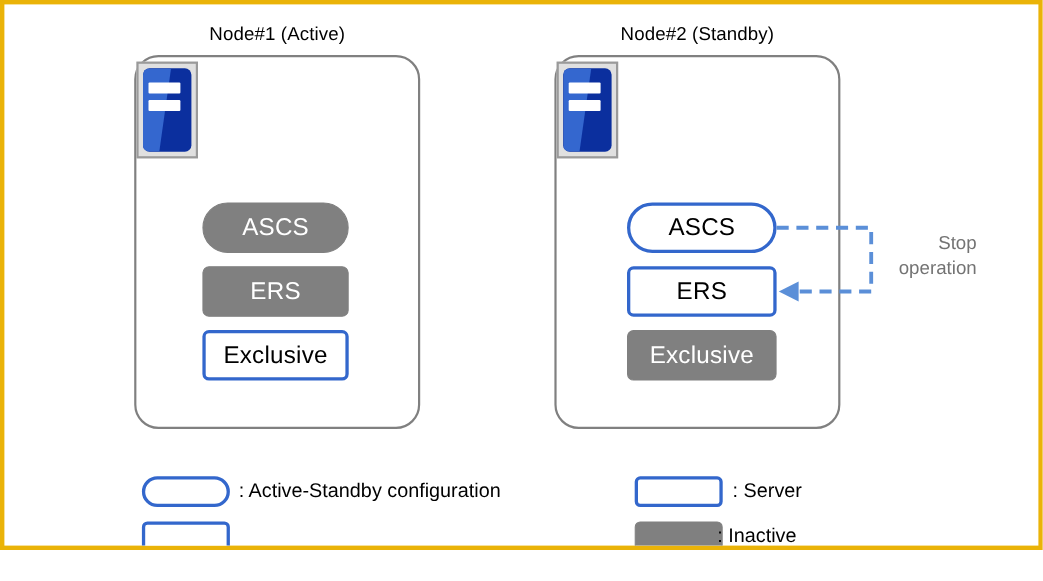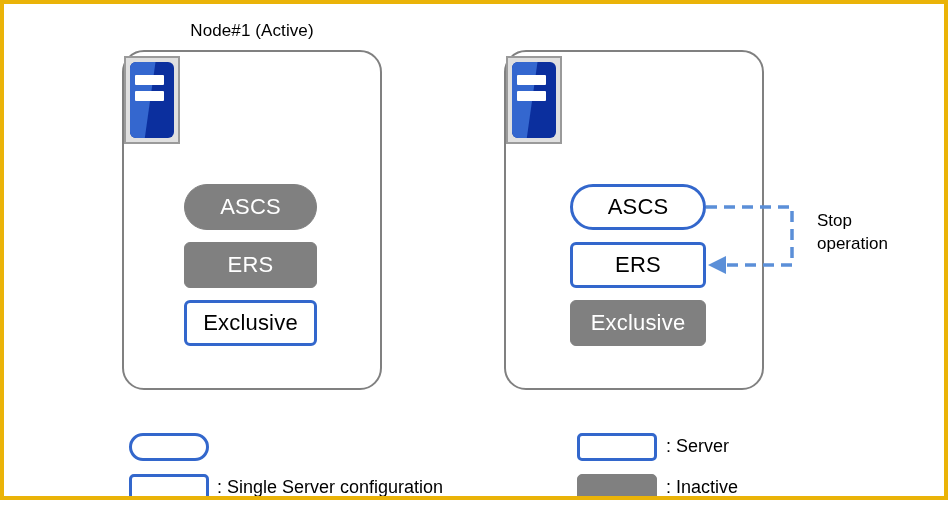--- a/index.html
+++ b/index.html
@@ -100,22 +100,23 @@
     background: #ffffff;
     border: 3px solid #3367cc;
     color: #000000;
   }
 
   
   .annotation {
     position: absolute;
     font-size: 17px;
     line-height: 1.38;
-    color: #000000;
+    color: #737373;
     white-space: pre-line;
+    text-align: right;
   }
 
   
   #arrow-layer {
     position: absolute;
     left: 0;
     top: 0;
     width: 948px;
     height: 528px;
     pointer-events: none;
@@ -159,20 +160,21 @@
       <div class="bar b2"></div>
     </div>
   </div>
 
   <div class="shape stadium inactive" style="left:180px; top:180px; width:133px; height:46px;">ASCS</div>
 
   <div class="shape rect inactive" style="left:180px; top:238px; width:133px; height:46px;">ERS</div>
 
   <div class="shape rect active" style="left:180px; top:296px; width:133px; height:46px;">Exclusive</div>
 
+  <div class="node-title" style="left:500px; top:17px; width:260px; text-align:center;">Node#2 (Standby)</div>
 
   <div class="node-box" style="left:500px; top:46px; width:260px; height:340px;"></div>
 
   <div class="server-icon" style="left:502px; top:52px;">
     <div class="body">
       <div class="sheen"></div>
       <div class="bar b1"></div>
       <div class="bar b2"></div>
     </div>
   </div>
@@ -186,23 +188,23 @@
   <svg id="arrow-layer" viewBox="0 0 948 528" width="948" height="528">
 
     <path d="M 702 203 L 788 203 L 788 261 L 716 261" fill="none" stroke="#5b8fd8" stroke-width="3.5" stroke-dasharray="11,7" stroke-linecap="butt"></path>
     <polygon points="704,261 722,252 722,270" fill="#5b8fd8"></polygon>
   </svg>
 
   <div class="annotation" style="left:813px; top:205px;">Stop
 operation</div>
 
   <div class="legend-swatch stadium outline" style="left:125px; top:429px; width:80px; height:28px;"></div>
+  <div class="legend-label" style="left:213px; top:432px;">: Active-Standby configuration</div>
 
   <div class="legend-swatch rect outline" style="left:125px; top:470px; width:80px; height:28px;"></div>
-  <div class="legend-label" style="left:213px; top:473px;">: Single Server configuration</div>
 
   <div class="legend-swatch rect outline" style="left:573px; top:429px; width:80px; height:28px;"></div>
   <div class="legend-label" style="left:662px; top:432px;">: Server</div>
 
   <div class="legend-swatch rect filled" style="left:573px; top:470px; width:80px; height:28px;"></div>
-  <div class="legend-label" style="left:662px; top:473px;text-align:right;">: Inactive</div>
+  <div class="legend-label" style="left:648px; top:473px;text-align:right;">: Inactive</div>
 
 </div>
 
 </body></html>

